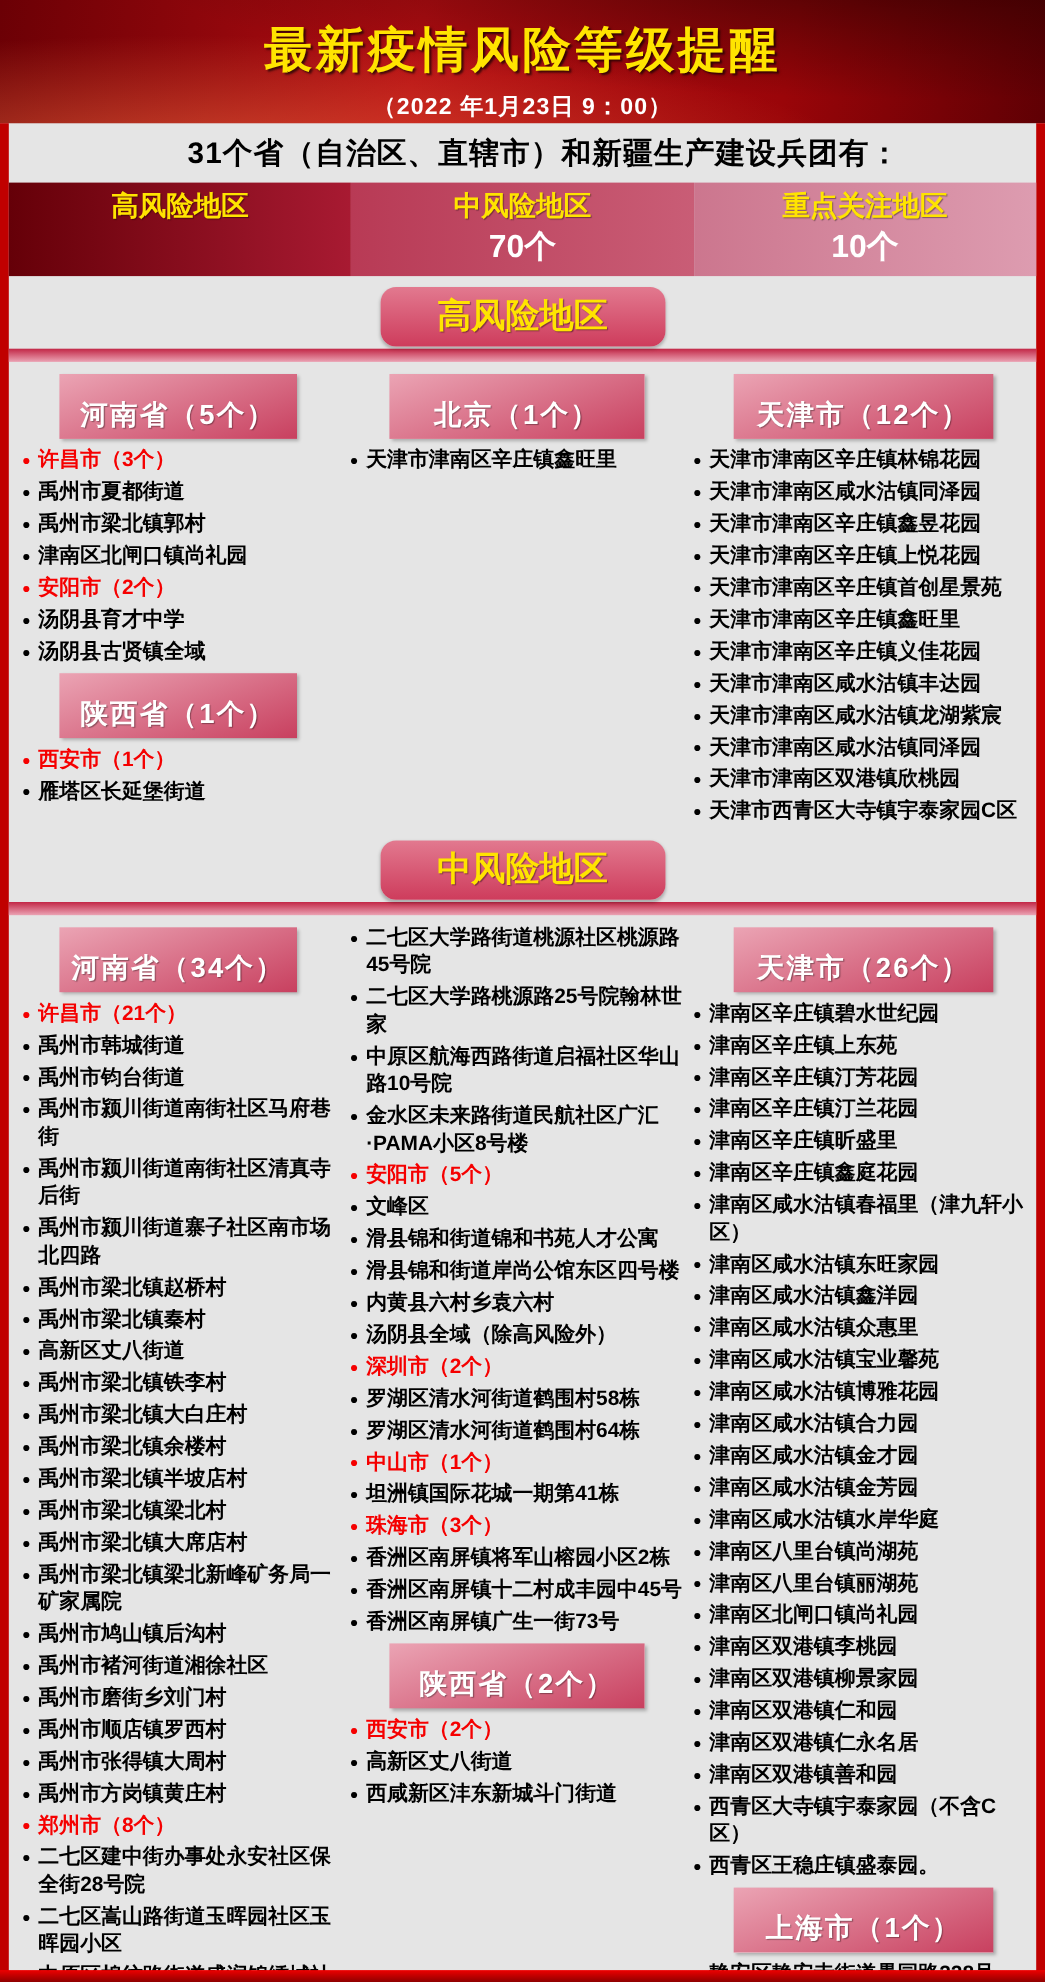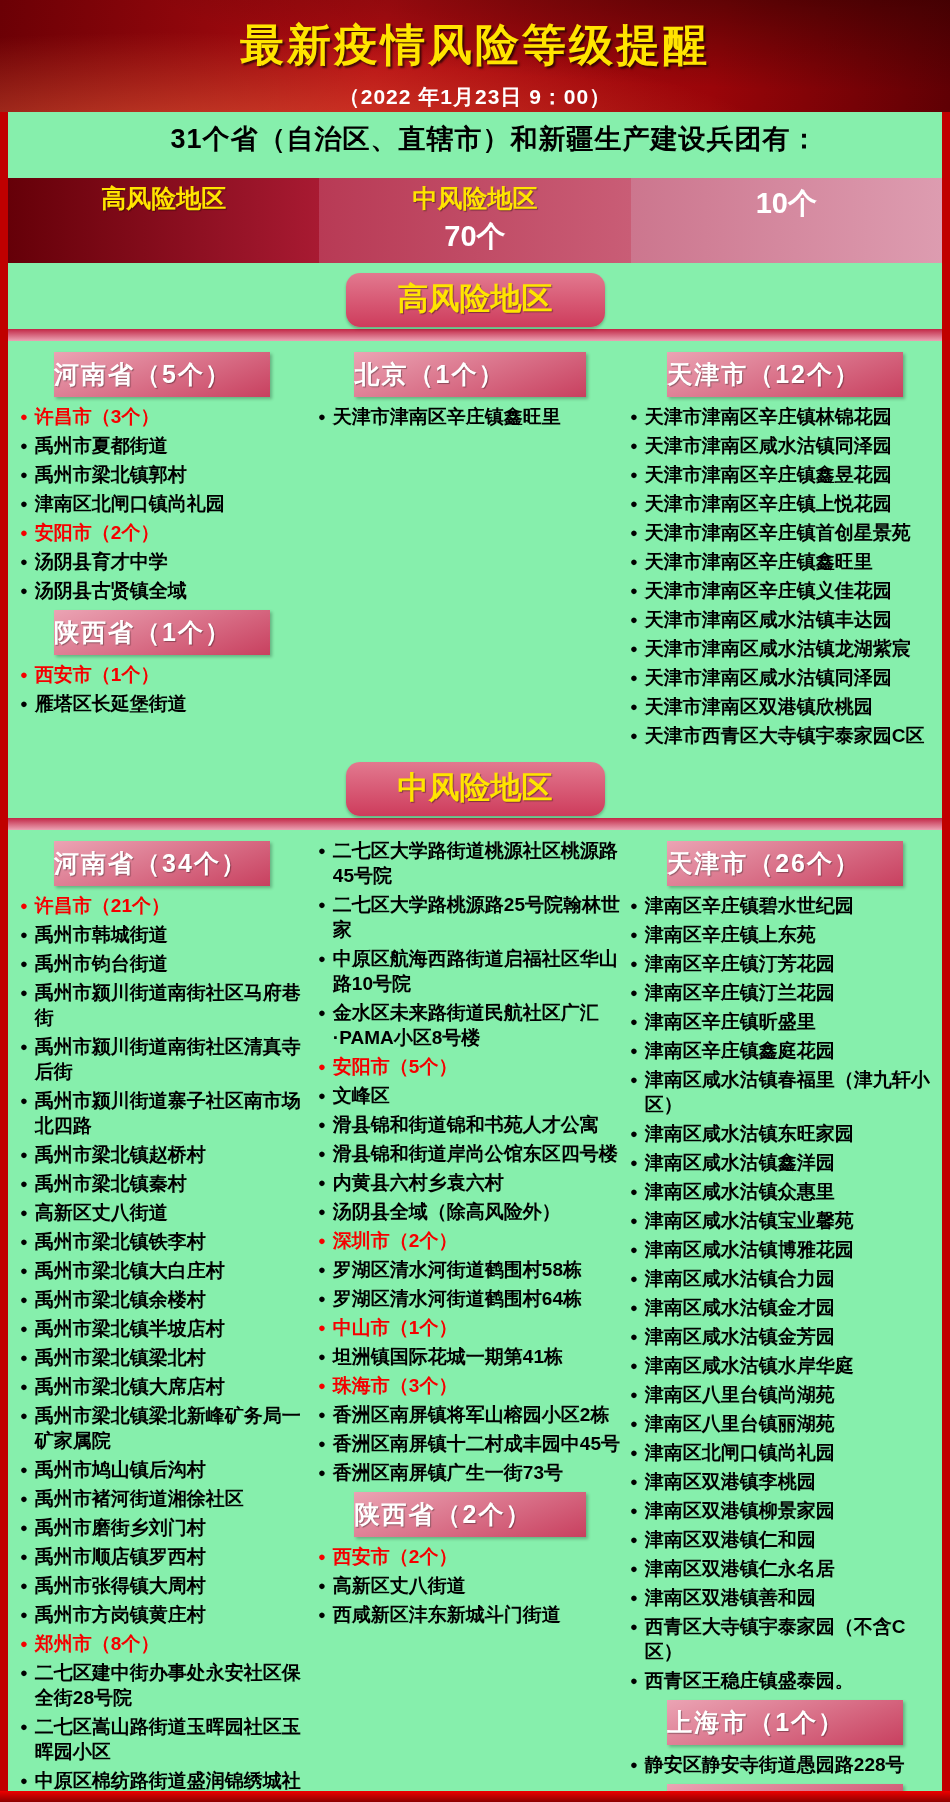--- a/index.html
+++ b/index.html
@@ -1,50 +1,50 @@
 <!DOCTYPE html>
 <html><head>
 <meta charset="utf-8">
 <style>
   html,body{margin:0;padding:0;background:#fff;}
-  .page{width:950px;height:1802px;position:relative;overflow:hidden;background:#86efac;
+  .page{width:950px;height:1802px;position:relative;overflow:hidden;background:#e5e5e5;
         font-family:"Liberation Sans","DejaVu Sans",sans-serif;font-weight:bold;}
   
   .banner{height:112px;text-align:center;
     background:
       radial-gradient(ellipse at 18% 130%, rgba(255,120,70,.55), transparent 55%),
       radial-gradient(ellipse at 90% -30%, rgba(40,0,0,.75), transparent 60%),
       linear-gradient(100deg,#6b0005,#b30d12 40%,#9a0509 75%,#5f0004);}
   .banner-title{padding-top:16px;font-size:44px;color:#ffe400;letter-spacing:3px;
     text-shadow:2px 2px 2px rgba(0,0,0,.65);}
   .banner-date{margin-top:8px;font-size:21px;color:#fff;
     font-family:Liberation Sans, sans-serif;letter-spacing:1px;}
   
   .frame{box-sizing:border-box;min-height:1690px;border-left:8px solid #c00000;border-right:8px solid #c00000;}
-  .intro{padding:9px 0 21px;text-align:center;font-size:27px;color:#000;letter-spacing:1px;margin-left:39px;}
+  .intro{padding:9px 0 9px;text-align:center;font-size:27px;color:#000;letter-spacing:1px;margin-left:39px;}
   .summary{display:grid;grid-template-columns:1fr 1fr 1fr;}
   .sum-cell{text-align:center;padding:4px 0 6px;}
   .sum-cell.c1{background:linear-gradient(90deg,#650008,#a81a32);}
   .sum-cell.c2{background:linear-gradient(90deg,#b83a55,#c95d76);}
   .sum-cell.c3{background:linear-gradient(90deg,#cc768e,#dd9cb0);}
   .sum-label{font-size:25px;color:#ffe400;text-shadow:1px 1px 1px rgba(0,0,0,.4);}
   .sum-count{font-size:29px;color:#fff;margin-top:2px;}
   
   .pill-row{text-align:center;margin:10px 0 0;position:relative;z-index:2;}
   .pill{display:inline-block;padding:5px 52px 7px;font-size:31px;color:#ffe400;
     background:linear-gradient(180deg,#e2798f,#ce3c5c);border-radius:14px;
     text-shadow:1px 1px 1px rgba(0,0,0,.4);box-shadow:0 2px 3px rgba(0,0,0,.25);}
   .divider{height:12px;margin-top:2px;background:linear-gradient(180deg,#c22746,#eba3b4);}
   
   .cols{display:grid;grid-template-columns:298px 318px 318px;align-items:start;padding:4px 0 0;}
   .cols-high{min-height:330px;}
   .cols-medium{min-height:872px;}
   .col{padding:0 2px 0 12px;}
   .col.c3{padding-left:6px;}
-  .prov-header{width:76%;margin:7px auto 7px;padding:6px 0 6px;
+  .prov-header{width:76%;margin:7px auto 7px;text-align:center;padding:20px 0 6px;
     font-size:25px;color:#fff;letter-spacing:2px;
     background:linear-gradient(160deg,#eba4b4,#c8405f);box-shadow:2px 2px 3px rgba(0,0,0,.25);
     text-shadow:1px 1px 1px rgba(0,0,0,.35);}
   ul.items{list-style:none;margin:0;padding:0;}
   ul.items li{display:flex;gap:7px;margin:4px 0;font-size:19px;line-height:25px;color:#000;}
   ul.items .bullet{flex:0 0 auto;font-size:13px;line-height:25px;}
   ul.items li.red{color:#f50000;}
   .bottom-bar{position:absolute;left:0;bottom:0;width:100%;height:11px;
     background:linear-gradient(180deg,#e00,#8d0000);}
 </style>
@@ -64,20 +64,21 @@
 
     <div class="summary">
       <div class="sum-cell c1">
         <div class="sum-label">高风险地区</div>
       </div>
       <div class="sum-cell c2">
         <div class="sum-label">中风险地区</div>
         <div class="sum-count">70个</div>
       </div>
       <div class="sum-cell c3">
+        <div class="sum-label">重点关注地区</div>
         <div class="sum-count">10个</div>
       </div>
     </div>
 
     <section>
       <div class="pill-row">
         <span class="pill">高风险地区</span>
       </div>
       <div class="divider"></div>
       <div class="cols cols-high">

